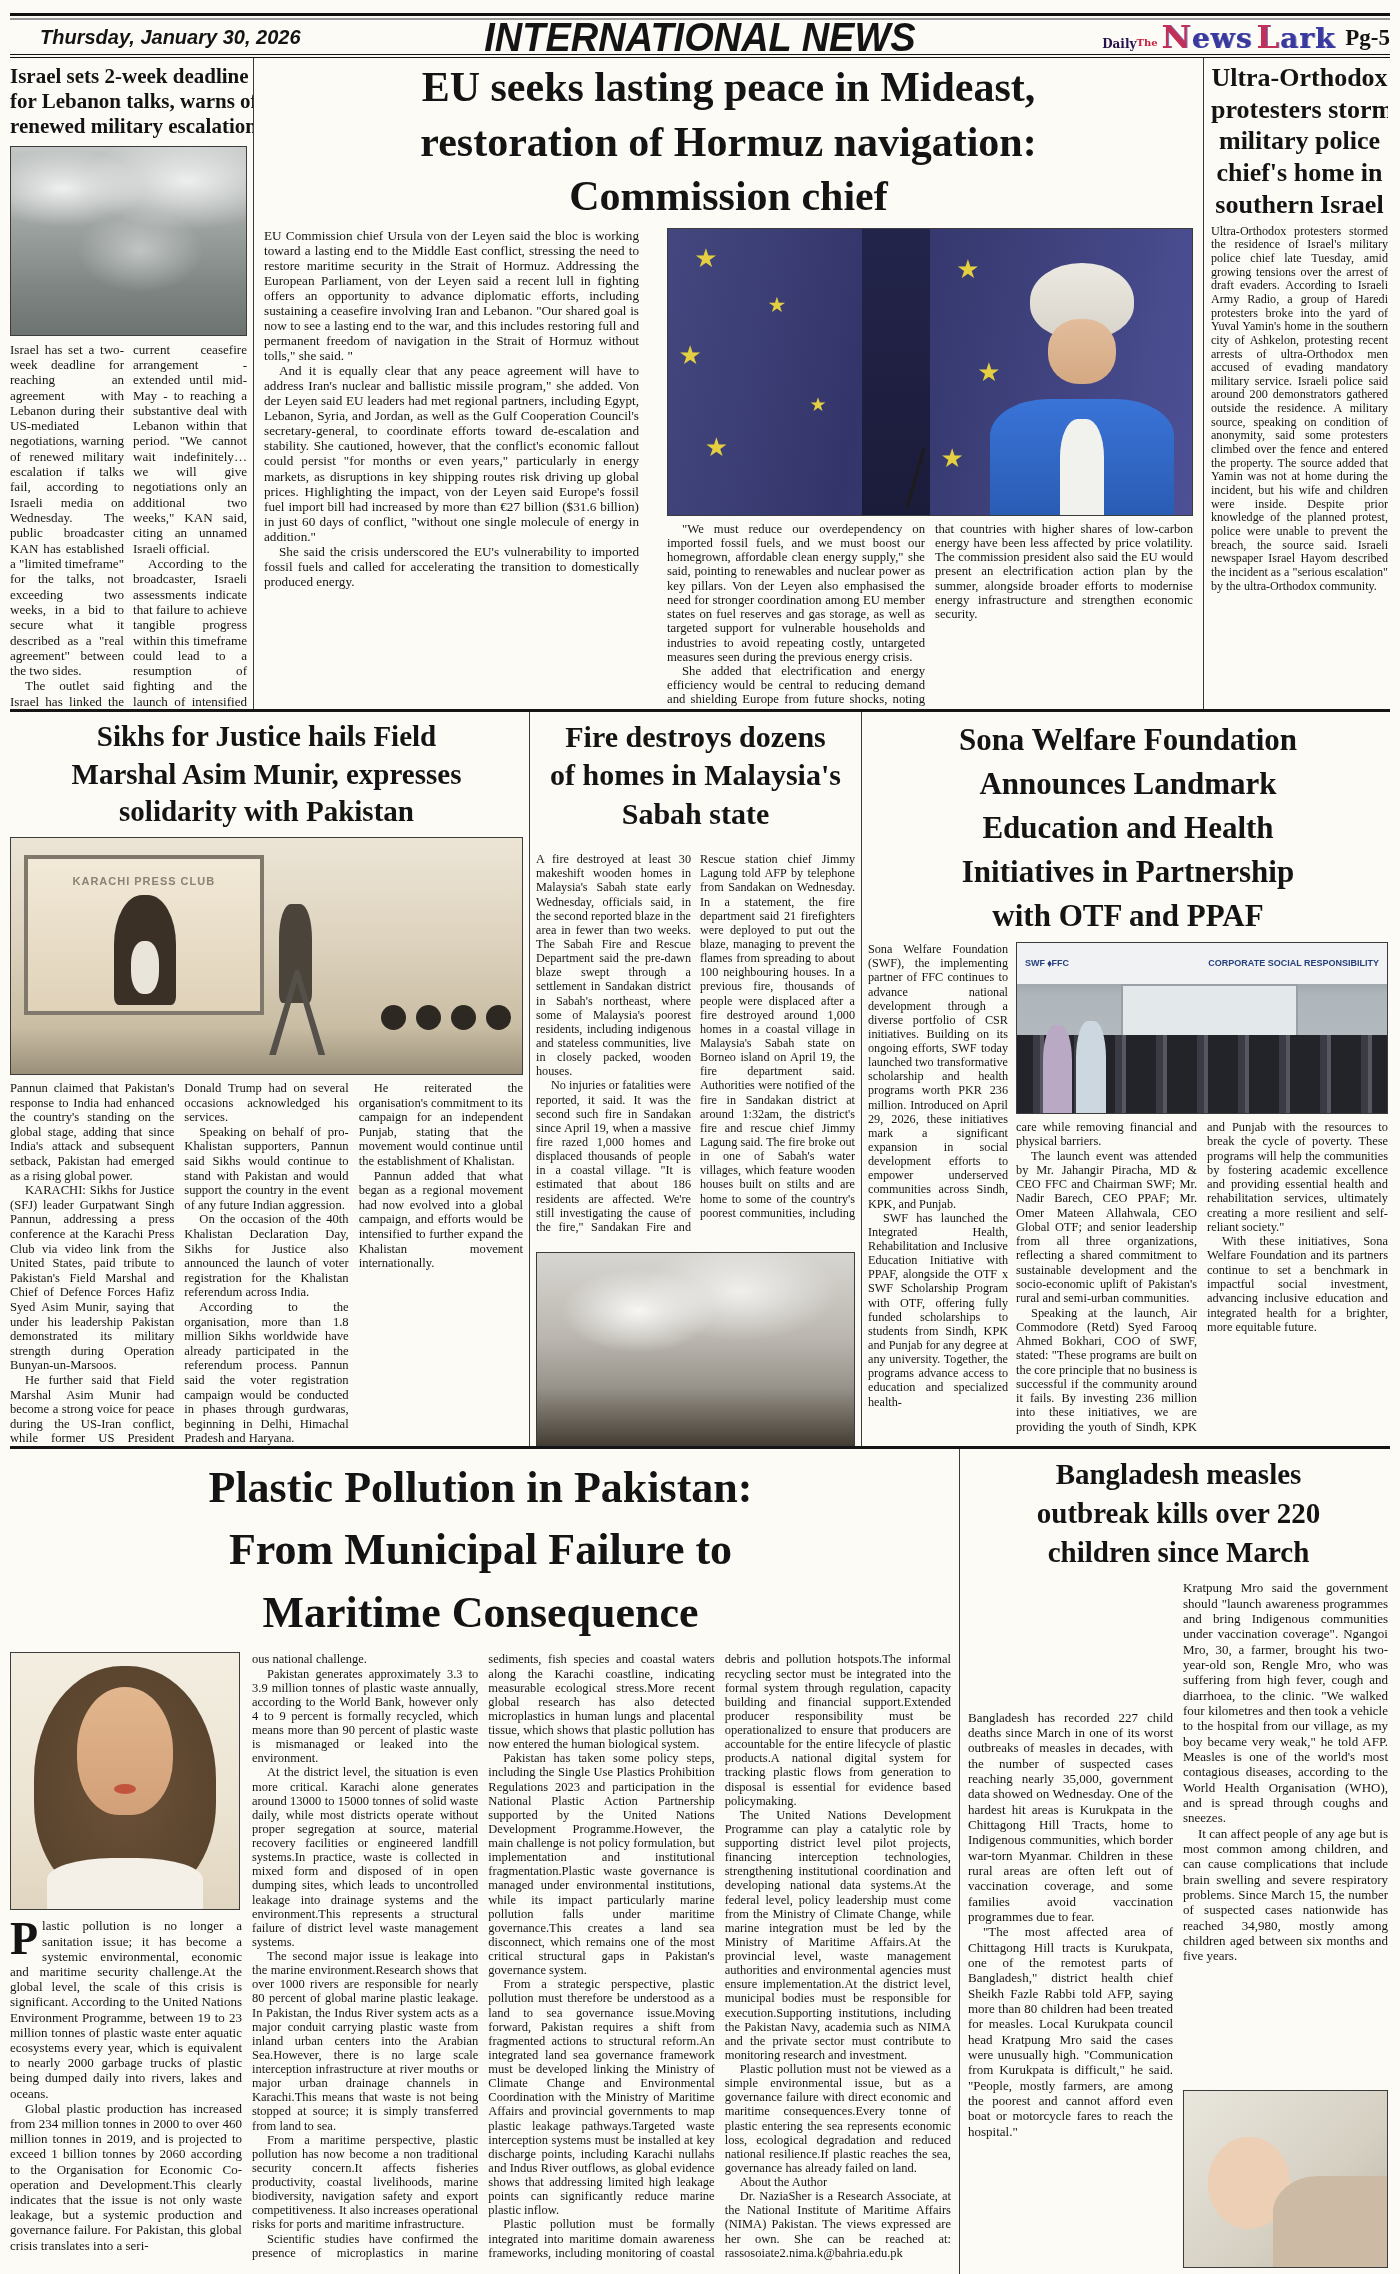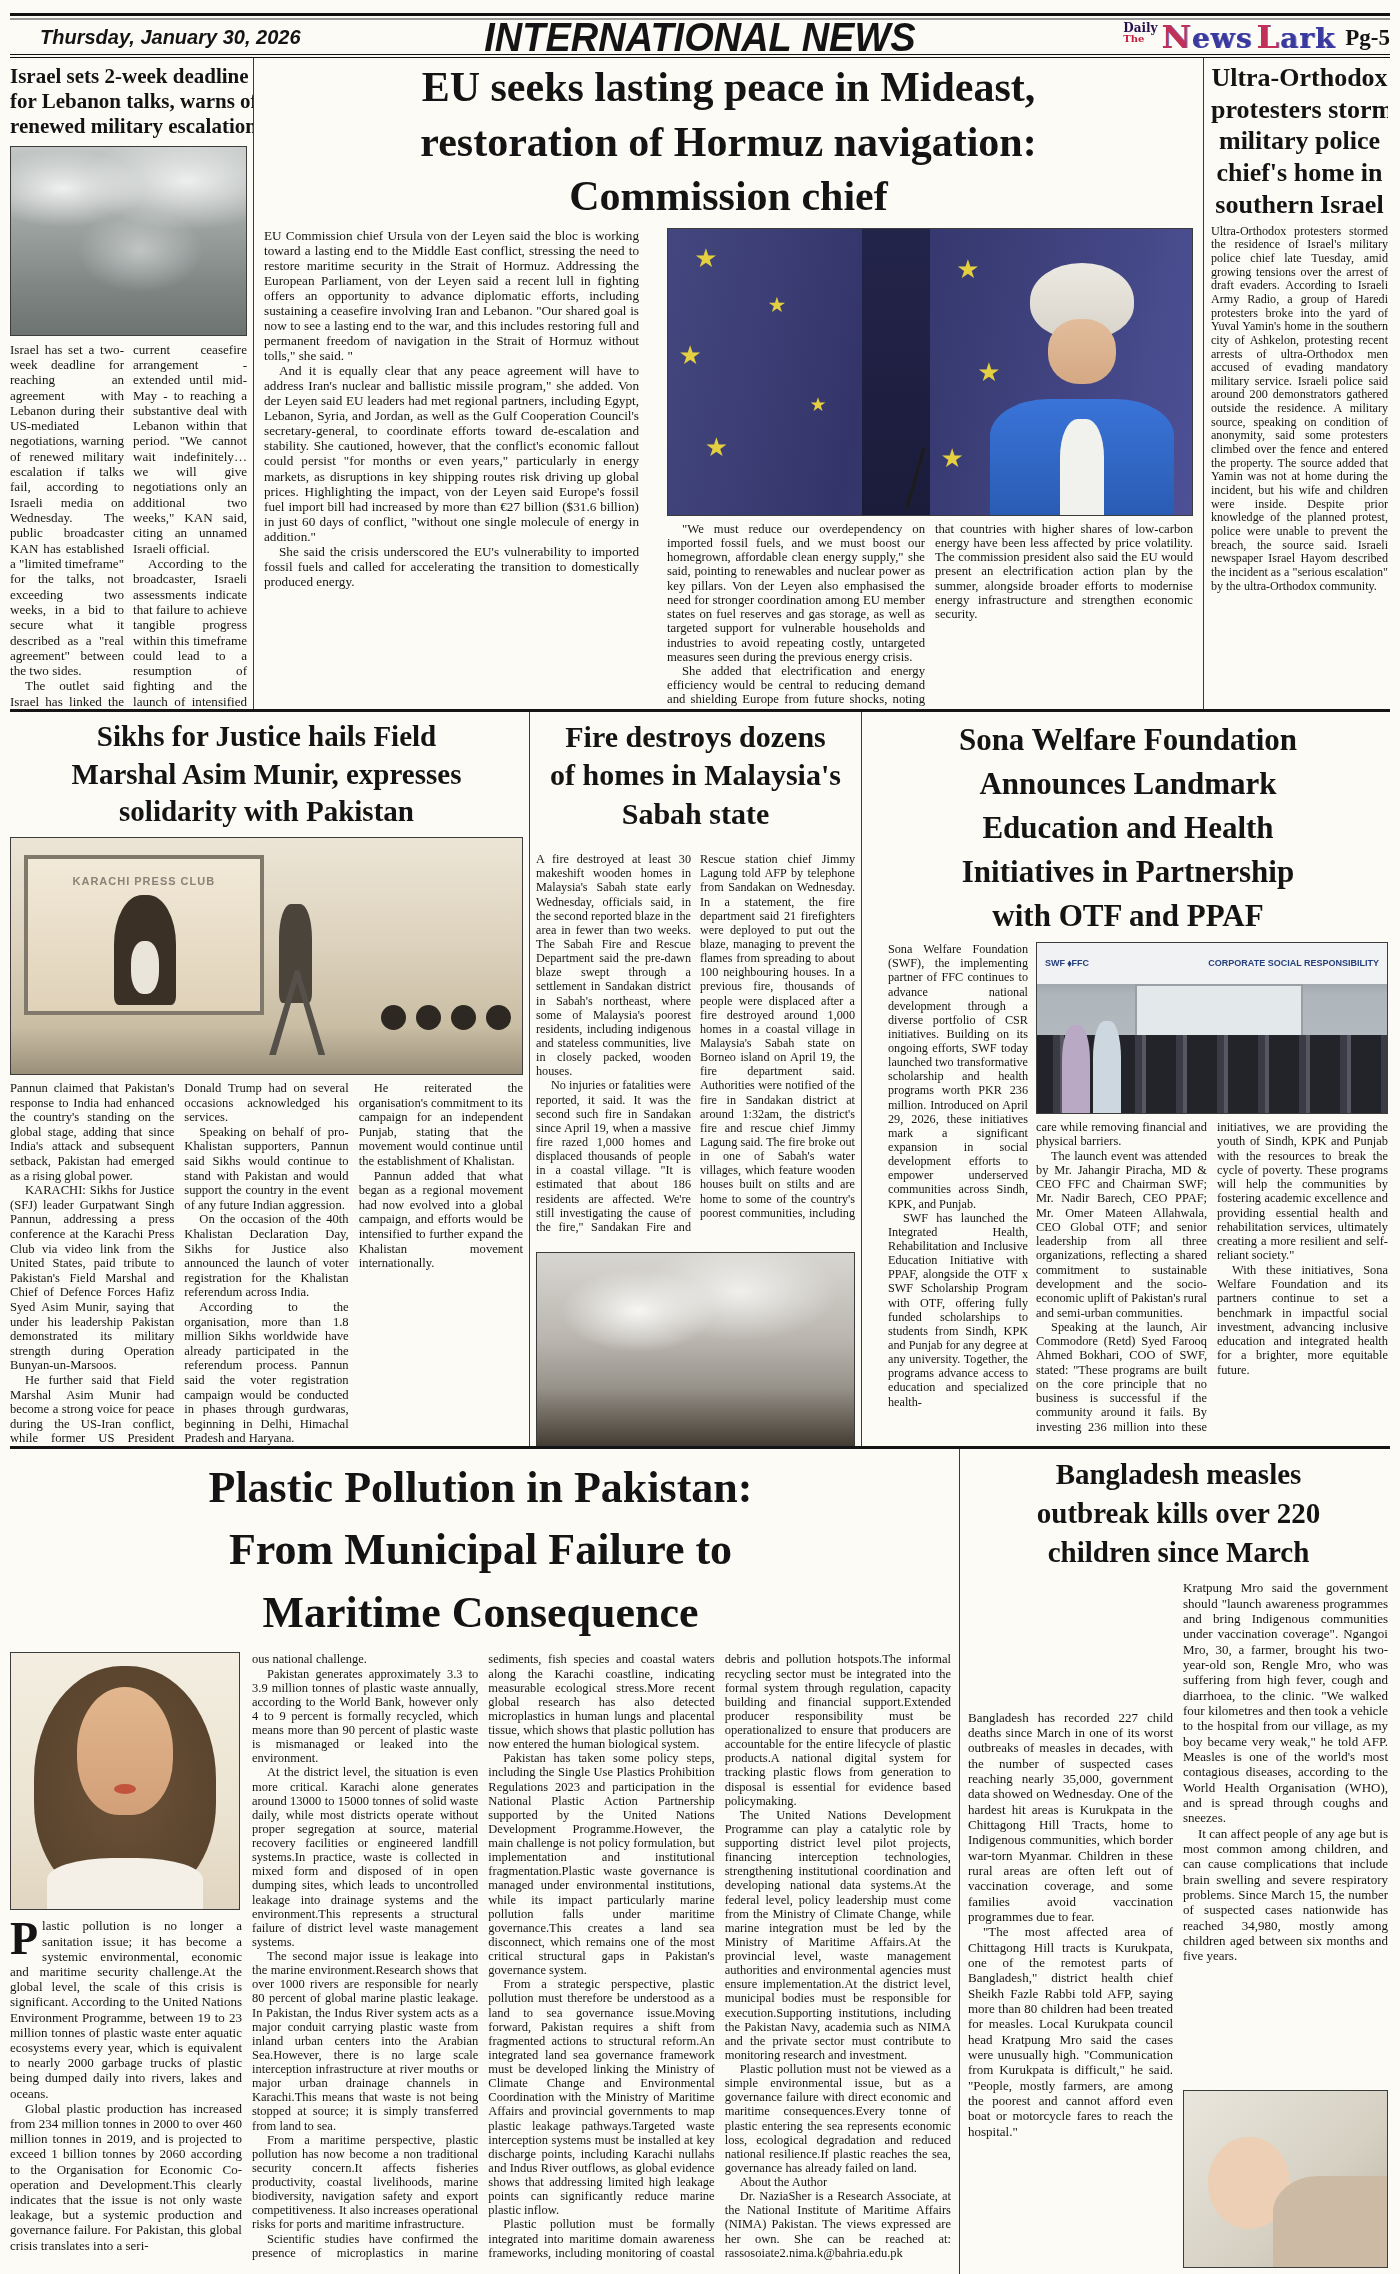--- a/index.html
+++ b/index.html
@@ -7,21 +7,21 @@
   body { font-family:"Liberation Serif", serif; color:#141414; }
   .page { width:1400px; height:2274px; background:#fcfbf6; margin:0 auto; padding:0 10px; overflow:hidden; position:relative; }
 
   
   .top-rule-black { margin-top:13px; height:3px; background:#111; }
   .top-rule-gray  { margin-top:2px; height:2px; background:#989898; }
   .header { height:38px; display:flex; align-items:center; border-bottom:4px double #111; }
   .h-date { width:330px; font-family:"Liberation Sans", sans-serif; font-weight:bold; font-style:italic; font-size:20px; padding-left:30px; }
   .h-section { flex:1; text-align:center; font-family:"Liberation Sans", sans-serif; font-weight:bold; font-style:italic; font-size:38px; letter-spacing:0px; transform:scaleY(1.08); white-space:nowrap; }
   .masthead { width:330px; display:flex; align-items:flex-end; justify-content:flex-end; gap:4px; }
-  .m-pre { display:flex; flex-direction:column; align-items:flex-start; line-height:1; padding-bottom:9px; }
+  .m-pre { display:flex; flex-direction:row; align-items:flex-start; line-height:1; padding-bottom:3px; }
   .m-daily { font-family:"DejaVu Serif", serif; font-weight:bold; font-size:12px; color:#27114d; }
   .m-the { font-family:"DejaVu Serif", serif; font-weight:bold; font-size:10px; color:#c42040; }
   .m-word { display:inline-block; font-family:"DejaVu Serif", serif; font-weight:bold; font-size:28px; line-height:1; color:#3a3a9e; letter-spacing:1px; text-shadow:1px 0 0 #7a7ac0; }
   .m-word::first-letter { color:#c03058; font-size:32px; }
   .m-page { font-family:"Liberation Serif", serif; font-weight:bold; font-size:23px; padding-left:6px; padding-bottom:2px; }
 
   
   .row { display:flex; width:1380px; }
   .row1 { height:654px; border-bottom:3px solid #151515; }
   .row2 { height:737px; border-bottom:3px solid #151515; }
@@ -98,21 +98,21 @@
   .fire-body { margin-top:19px; height:392px; column-count:2; column-gap:9px; column-fill:auto; font-size:12.2px; line-height:1.16; }
   .photo-fire { width:100%; height:194px; margin-top:8px;
     background:
       radial-gradient(110px 60px at 32% 30%, rgba(252,252,250,.9), transparent 70%),
       radial-gradient(140px 70px at 64% 20%, rgba(246,246,244,.85), transparent 70%),
       linear-gradient(180deg,#d8d6d1 0%, #bab6af 45%, #97928a 70%, #6b655b 86%, #443e34 100%); }
 
   .art-sona { width:526px; padding:6px 0 0 6px; }
   .hl-sona { font-size:31px; line-height:1.42; }
   .sona-flex { display:flex; gap:8px; margin-top:4px; height:506px; }
-  .sona-col1 { width:140px; font-size:12.2px; line-height:1.16; text-align:justify; overflow:hidden;margin-left:20px; }
+  .sona-col1 { width:140px; font-size:12.2px; line-height:1.16; text-align:justify; overflow:hidden; }
   .sona-right { flex:1; }
   .photo-sona { width:100%; height:172px; background:linear-gradient(180deg,#6a6f76 0%, #aeb6bc 30%, #b9c0c5 100%); }
   .sn-banner { position:absolute; top:0; left:0; right:0; height:24%; background:#f1f2f3; display:flex; justify-content:space-between; align-items:center; padding:0 8px; font-family:"Liberation Sans", sans-serif; font-size:9px; font-weight:bold; color:#26407c; }
   .sn-screen { position:absolute; left:28%; top:24%; width:48%; height:42%; background:#e3e8ea; border:2px solid #98a0a6; }
   .sn-people { position:absolute; bottom:0; left:0; right:0; height:46%;
     background:repeating-linear-gradient(90deg,#23242a 0 16px, #3a3b44 16px 23px, #565760 23px 27px, #23242a 27px 41px); }
   .sn-fig1 { position:absolute; bottom:0; left:7%; width:8%; height:52%; background:#b9a9c4; border-radius:40% 40% 0 0; }
   .sn-fig2 { position:absolute; bottom:0; left:16%; width:8%; height:54%; background:#cdd7e0; border-radius:40% 40% 0 0; }
   .sona-cont { margin-top:6px; height:326px; column-count:2; column-gap:10px; column-fill:auto; font-size:12.4px; line-height:1.15; text-align:justify; }
   .sona-cont p:first-child { text-indent:0; }

